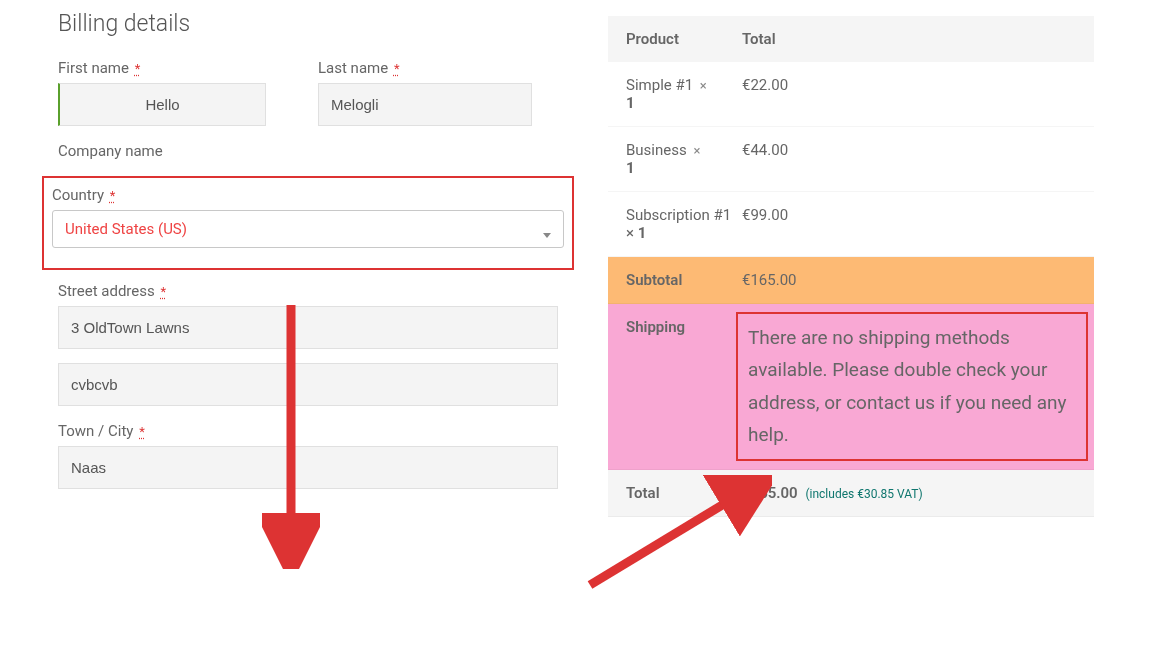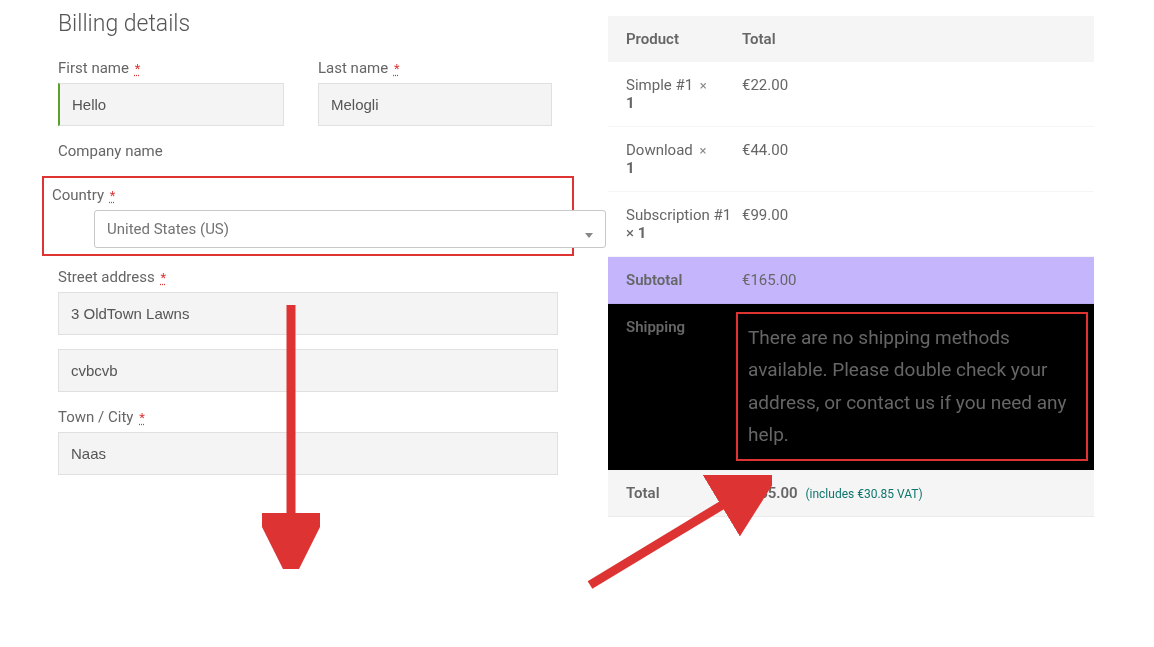--- a/index.html
+++ b/index.html
@@ -59,51 +59,51 @@
     width: 100%;
     border: 1px solid #e0e0e0;
     background: #f4f4f4;
     padding: 12px 12px;
     font-size: 15px;
     color: #555;
     outline: none;
   }
   .field.first input {
     border-left: 2px solid #5aa02c;
-    width: 226px;
+    width: 208px;
+    text-align: center;
   }
   .field.last input {
-    width: 234px;
+    width: 214px;
   }
   .selectlike {
     width: 100%;
     border: 1px solid #c8c8c8;
     background: #fff;
     border-radius: 3px;
     padding: 9px 12px;
     font-size: 15px;
-    color: #737373;
+    color: #ef4444;
     display: flex;
     justify-content: space-between;
     align-items: flex-end;
     cursor: pointer;
-    margin-left: 42px;
   }
   .selectlike.state {
     border: 1px solid #7aa5d2;
   }
   .caret {
     width: 0; height: 0;
     border-left: 4px solid transparent;
     border-right: 4px solid transparent;
     border-top: 5px solid #888;
   }
   .hl-box {
     border: 2px solid #d33;
-    padding: 6px 8px 6px 8px;
+    padding: 6px 8px 20px 8px;
     margin-left: -16px;
     margin-right: -16px;
     margin-bottom: 12px;
   }
   .hl-box label.flabel { margin-top: 2px; }
 
   
   .order-table {
     width: 100%;
     font-size: 15px;
@@ -123,26 +123,26 @@
   }
   .order-table .hdr {
     background: #f5f5f5;
     font-weight: 600;
     color: #666;
   }
   .order-table .orow {
     border-bottom: 1px solid rgba(0,0,0,0.04);
   }
   .order-table .orow.sub {
-    background: #c4b5fd;
+    background: #fdba74;
     font-weight: 600;
   }
   .order-table .orow.sub .c2 { font-weight: 400; }
   .order-table .orow.ship {
-    background: #000000;
+    background: #f9a8d4;
     font-weight: 600;
   }
   .ship-box {
     border: 2px solid #d33;
     padding: 8px 10px;
     font-weight: 400;
     line-height: 1.7;
     color: #666;
     font-size: 19px;
   }
@@ -246,21 +246,21 @@
         <div class="c1">
           <span>Simple #1</span>
           <span class="rm">×</span><br>
           <span class="qty">1</span>
         </div>
         <div class="c2">€22.00</div>
       </div>
 
       <div class="orow">
         <div class="c1">
-          <span>Download</span>
+          <span>Business</span>
           <span class="rm">×</span><br>
           <span class="qty">1</span>
         </div>
         <div class="c2">€44.00</div>
       </div>
 
       <div class="orow">
         <div class="c1">
           <span>Subscription #1</span>
           <span>× </span><span class="qty">1</span>

